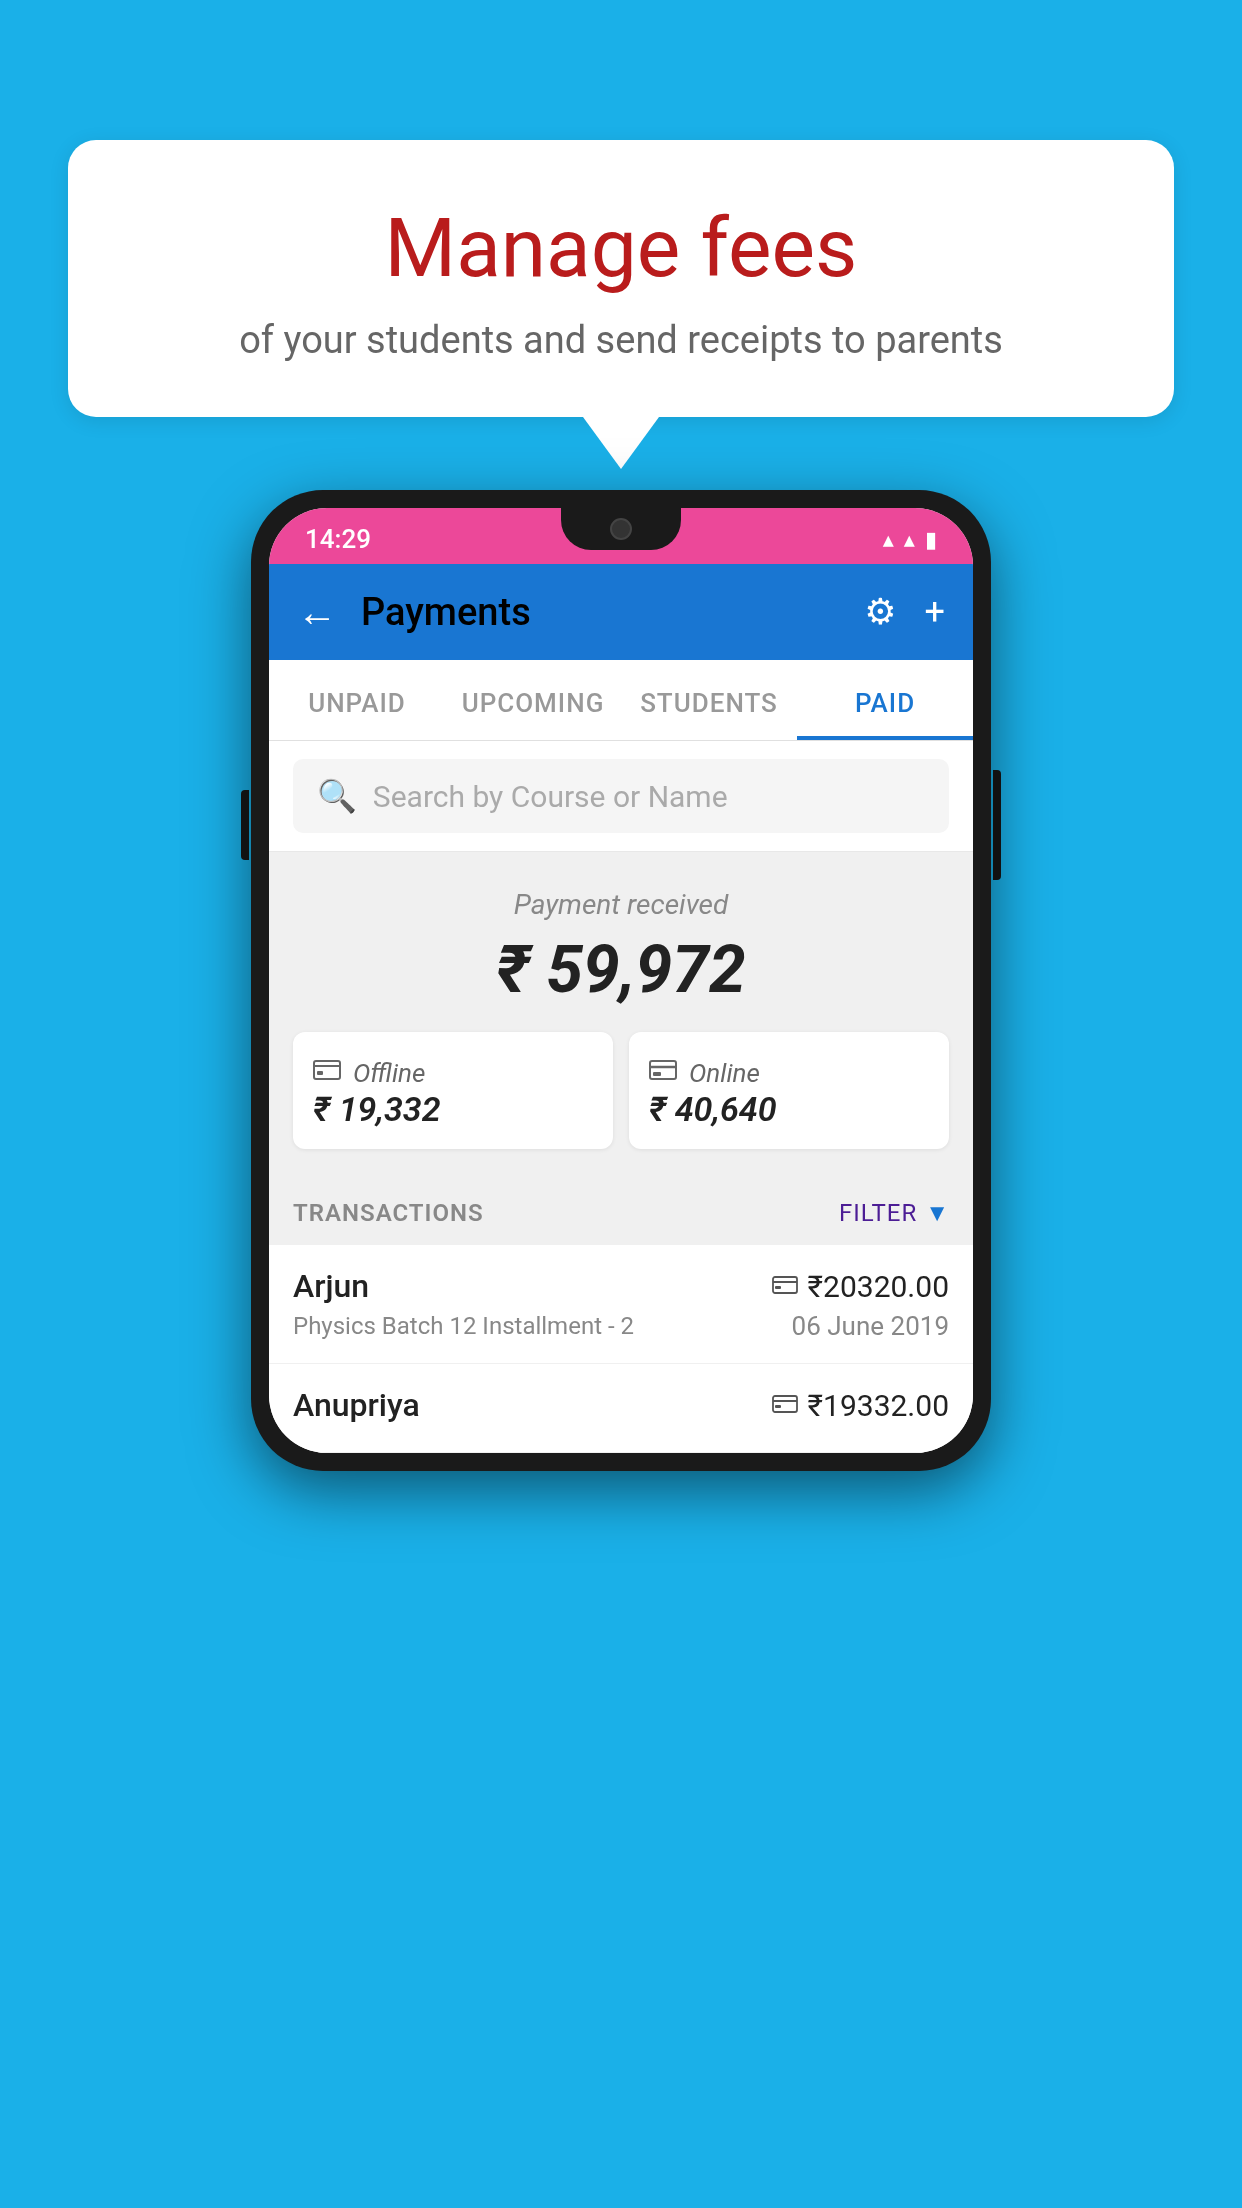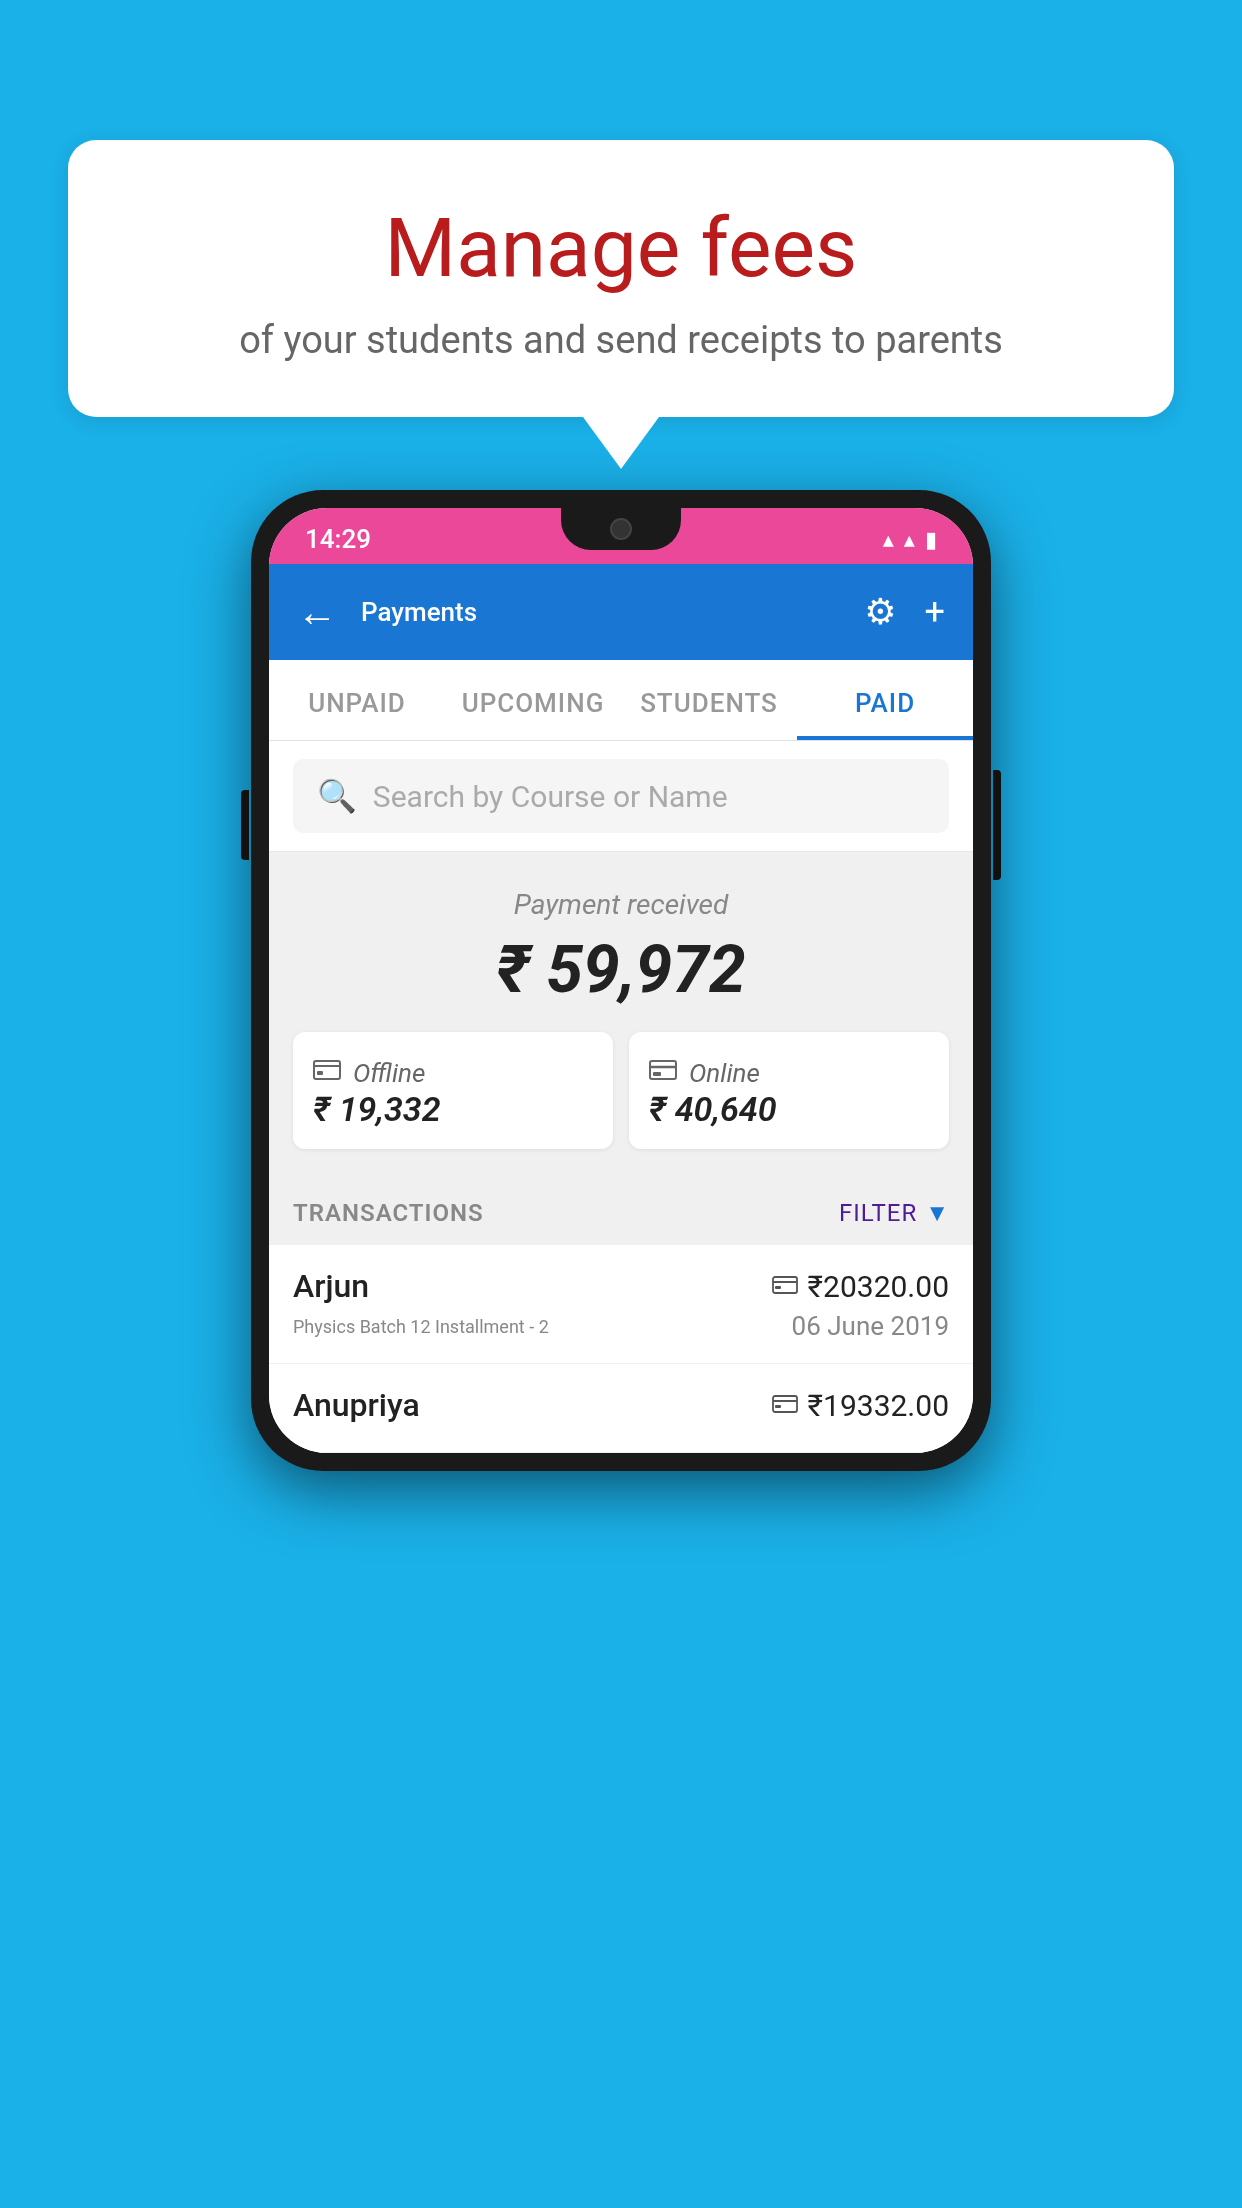--- a/index.html
+++ b/index.html
@@ -159,22 +159,22 @@
     }
 
     .back-arrow {
       color: white;
       font-size: 40px;
       cursor: pointer;
     }
 
     .app-bar-title {
       flex: 1;
-      color: #ffffff;
-      font-size: 26px;
+      color: #000000;
+      font-size: 38px;
       font-weight: 500;
     }
 
     .app-bar-actions {
       display: flex;
       gap: 28px;
       align-items: center;
     }
 
     .gear-icon, .plus-icon {
@@ -370,21 +370,21 @@
       font-weight: 400;
     }
 
     .transaction-bottom {
       display: flex;
       justify-content: space-between;
       align-items: center;
     }
 
     .transaction-course {
-      font-size: 18px;
+      font-size: 24px;
       color: #888;
     }
 
     .transaction-date {
       font-size: 26px;
       color: #888;
     }
   </style>
 </head>
 <body>

